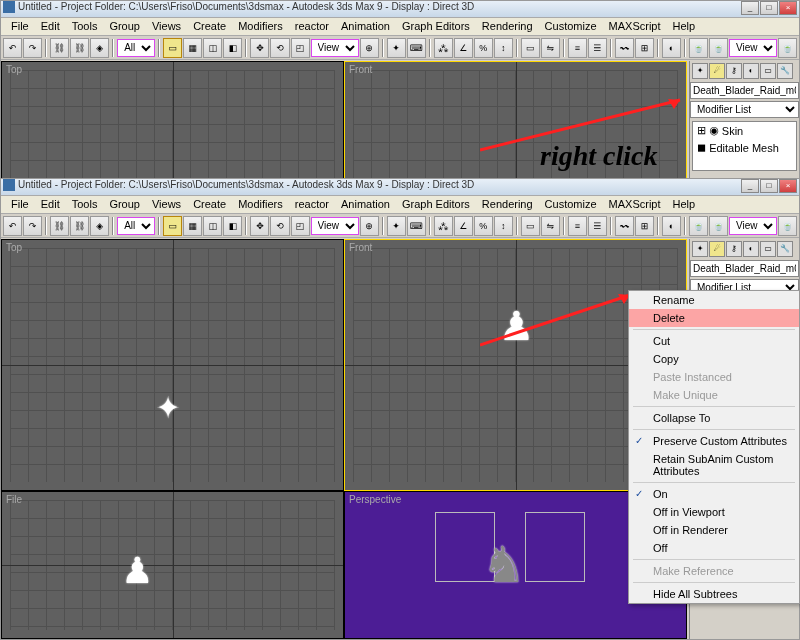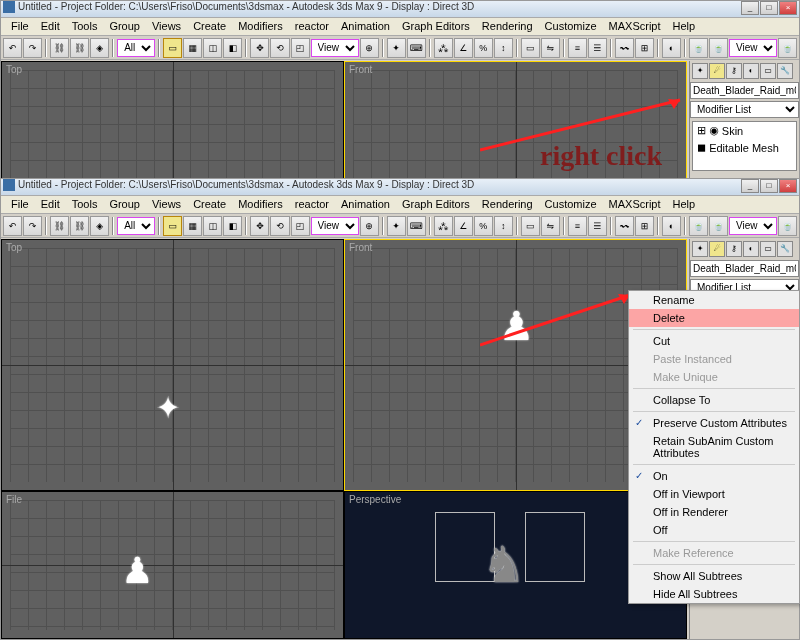--- a/index.html
+++ b/index.html
@@ -32,21 +32,21 @@
 .pfield{width:100%;height:17px;border:1px solid #888;background:#fff;font-size:10px;padding:1px 2px;margin:1px 0}
 .modstack{background:#fff;border:1px solid #888;margin:2px;min-height:50px}
 .modrow{padding:2px 4px;display:flex;align-items:center;gap:3px;font-size:10px}
 .modrow.sel{background:#ffe87c}
 .contextmenu{position:absolute;background:#f0f0f0;border:1px solid #999;box-shadow:2px 2px 4px rgba(0,0,0,.3);min-width:170px;z-index:100}
 .cmi{padding:3px 8px 3px 24px;font-size:11px;cursor:pointer;position:relative}
 .cmi.disabled{color:#999}
 .cmi.highlight{background:#fca5a5}
 .cmsep{height:1px;background:#ccc;margin:2px 4px}
 .cmi .check{position:absolute;left:6px;color:#2050a0;font-size:10px}
-.annotation{position:absolute;color:#7f1d1d;font-size:28px;font-weight:bold;z-index:50;font-family:Georgia,serif}
+.annotation{position:absolute;color:#000000;font-size:28px;font-style:italic;font-weight:bold;z-index:50;font-family:Georgia,serif}
 .arrow{position:absolute;z-index:49}
 .persp-box{position:absolute;border:1px solid #bbb;width:60px;height:70px}
 </style>
 </head>
 <body>
 
 <div class="window" style="left:0;top:0;width:800px;height:640px">
   <div class="titlebar">
     <div class="icon"></div>
     <div class="title">Untitled    - Project Folder: C:\Users\Friso\Documents\3dsmax    - Autodesk 3ds Max 9    - Display : Direct 3D</div>
@@ -250,21 +250,21 @@
       <div class="lbl">Front</div>
       <div class="silhouette" style="left:45%;top:25%;font-size:40px">♟</div>
     </div>
     <div class="vp" style="left:0;top:63%;width:50%;height:37%">
       <div class="grid"></div>
         <div class="axis-v"></div>
         <div class="axis-h"></div>
       <div class="lbl">File</div>
       <div class="silhouette" style="left:35%;top:40%;font-size:36px">♟</div>
     </div>
-    <div class="vp" style="left:50%;top:63%;width:50%;height:37%;background:#0f172a">
+    <div class="vp" style="left:50%;top:63%;width:50%;height:37%;background:#4c1d95">
       <div class="lbl">Perspective</div>
       <div class="persp-box" style="left:90px;top:20px"></div>
       <div class="persp-box" style="left:180px;top:20px"></div>
       <div class="silhouette" style="left:40%;top:30%;font-size:50px;color:#888">♞</div>
     </div>
   </div>
   <div class="sidepanel" style="top:60px;bottom:0">
     <div class="panelrow">
       <div class="ptab">✦</div>
       <div class="ptab" style="background:#f0e68c">☄</div>
@@ -288,30 +288,30 @@
 <svg class="arrow" style="left:480px;top:290px" width="160" height="60">
   <line x1="0" y1="55" x2="150" y2="5" stroke="#ff2020" stroke-width="3"></line>
   <polygon points="150,5 138,4 144,14" fill="#ff2020"></polygon>
 </svg>
 
 <div class="contextmenu" style="left:628px;top:290px">
   <div class="cmi">Rename</div>
   <div class="cmi highlight">Delete</div>
   <div class="cmsep"></div>
   <div class="cmi">Cut</div>
+  <div class="cmi">Copy</div>
   <div class="cmi disabled">Paste Instanced</div>
   <div class="cmi disabled">Make Unique</div>
   <div class="cmsep"></div>
   <div class="cmi">Collapse To</div>
   <div class="cmsep"></div>
   <div class="cmi"><span class="check">✓</span><span>Preserve Custom Attributes</span></div>
   <div class="cmi">Retain SubAnim Custom Attributes</div>
   <div class="cmsep"></div>
   <div class="cmi"><span class="check">✓</span><span>On</span></div>
   <div class="cmi">Off in Viewport</div>
   <div class="cmi">Off in Renderer</div>
   <div class="cmi">Off</div>
   <div class="cmsep"></div>
   <div class="cmi disabled">Make Reference</div>
   <div class="cmsep"></div>
-  <div class="cmi">Show All Subtrees</div>
   <div class="cmi">Hide All Subtrees</div>
 </div>
 
 </body></html>

